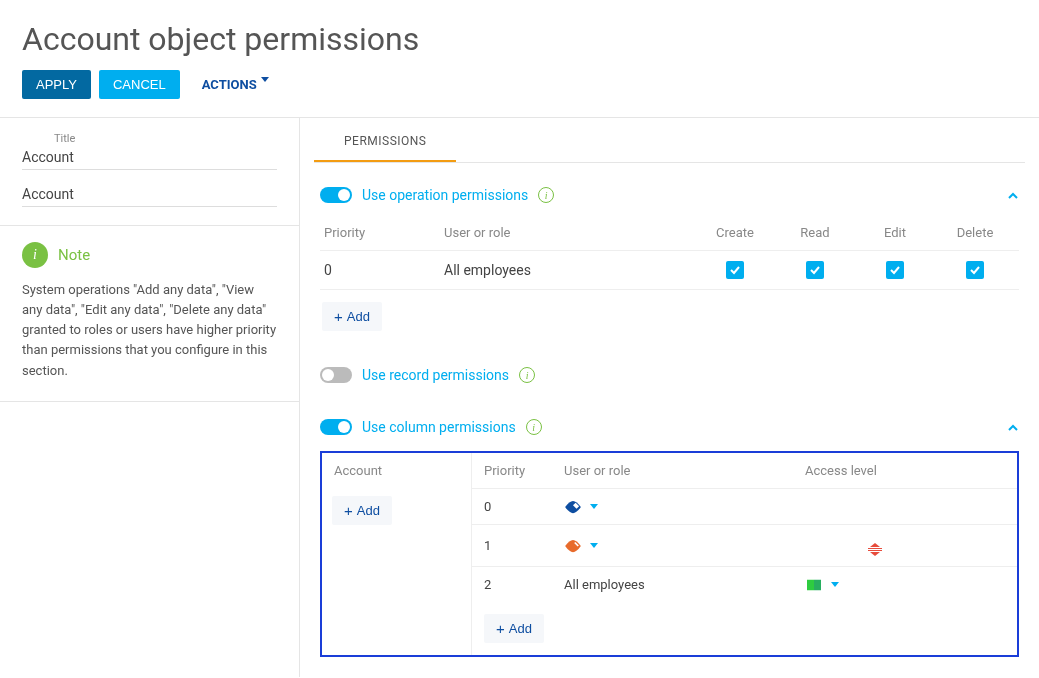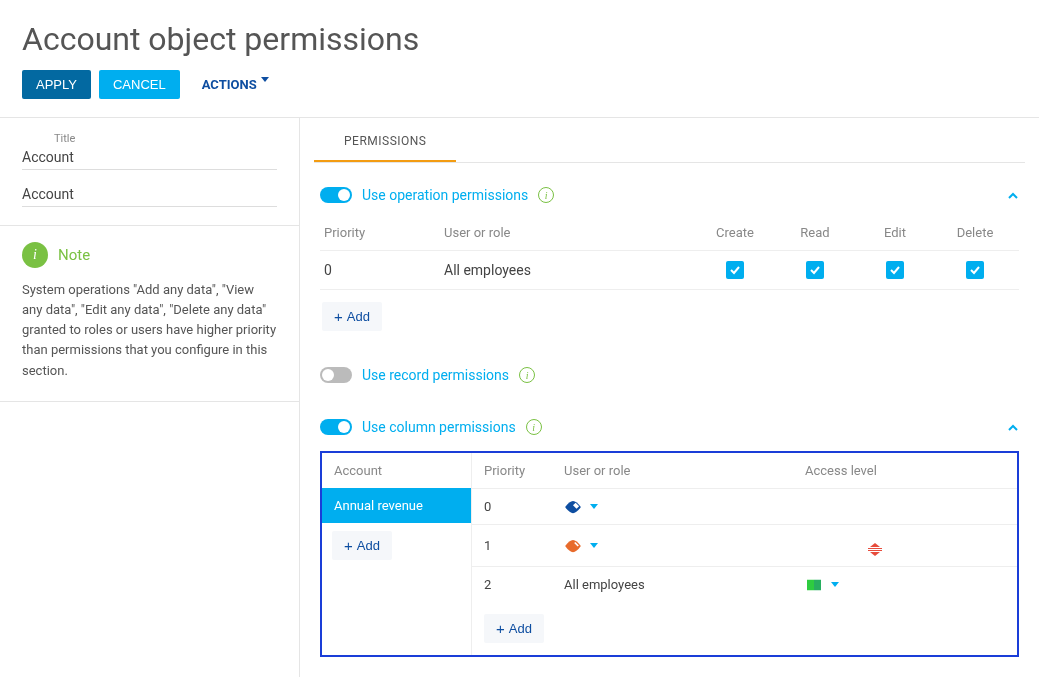--- a/index.html
+++ b/index.html
@@ -390,21 +390,20 @@
         <span class="chevron-up">
           <svg viewBox="0 0 12 12" fill="none" stroke-width="2">
               <path d="M2 8 L6 4 L10 8"></path>
             </svg>
         </span>
       </div>
 
       <div class="col-perm-box">
         <div class="col-list">
           <div class="col-list-head">Account</div>
-          <div class="col-item col-item-selected">Annual revenue</div>
           <button class="add-btn">
             <span class="plus">+</span>
             <span>Add</span>
           </button>
         </div>
         <div class="col-detail">
           <div class="cd-head">
             <div>Priority</div>
             <div>User or role</div>
             <div>Access level</div>

